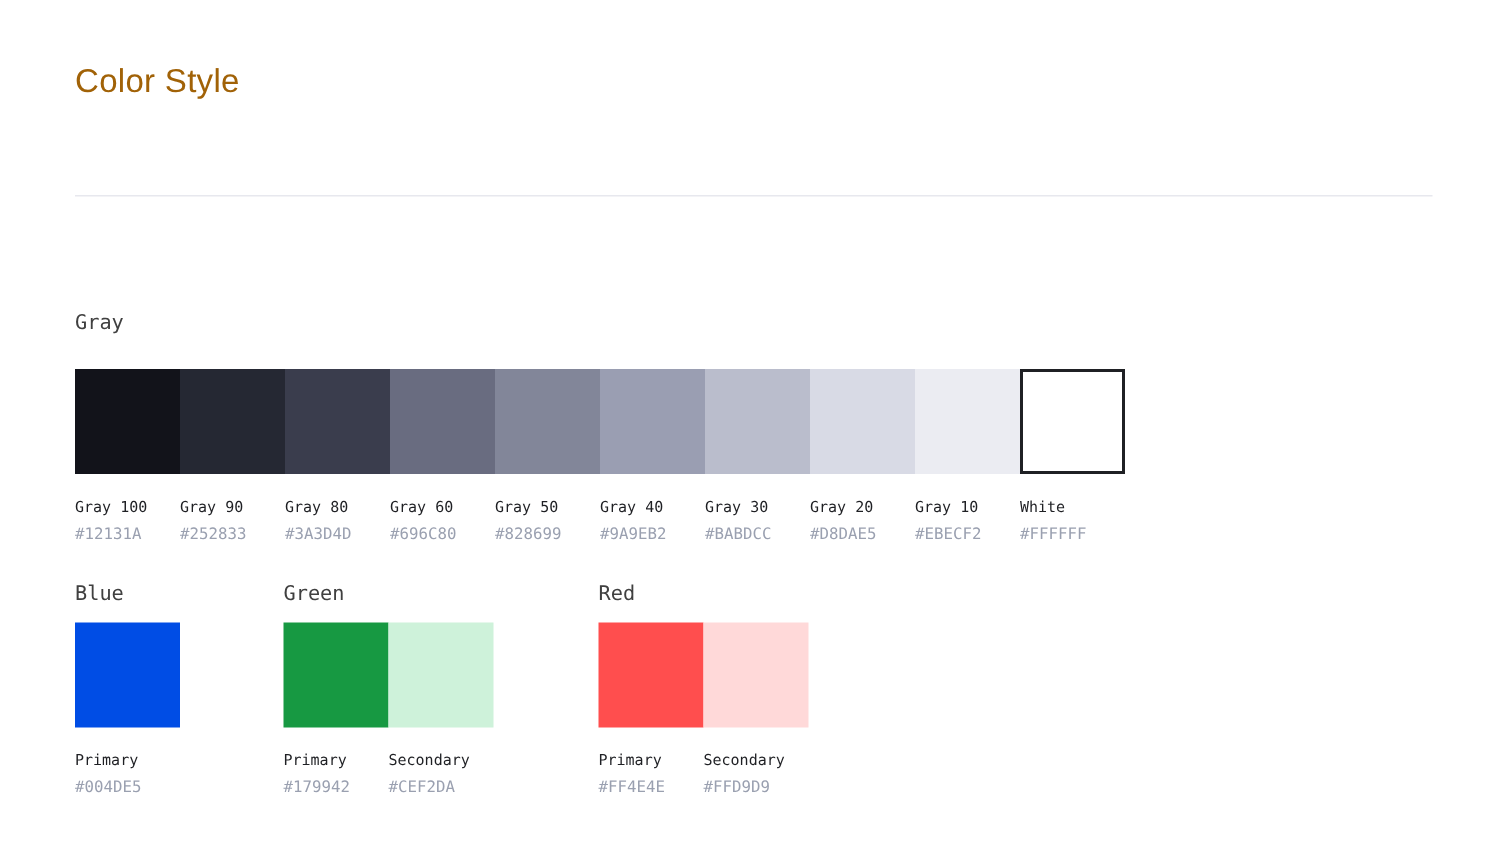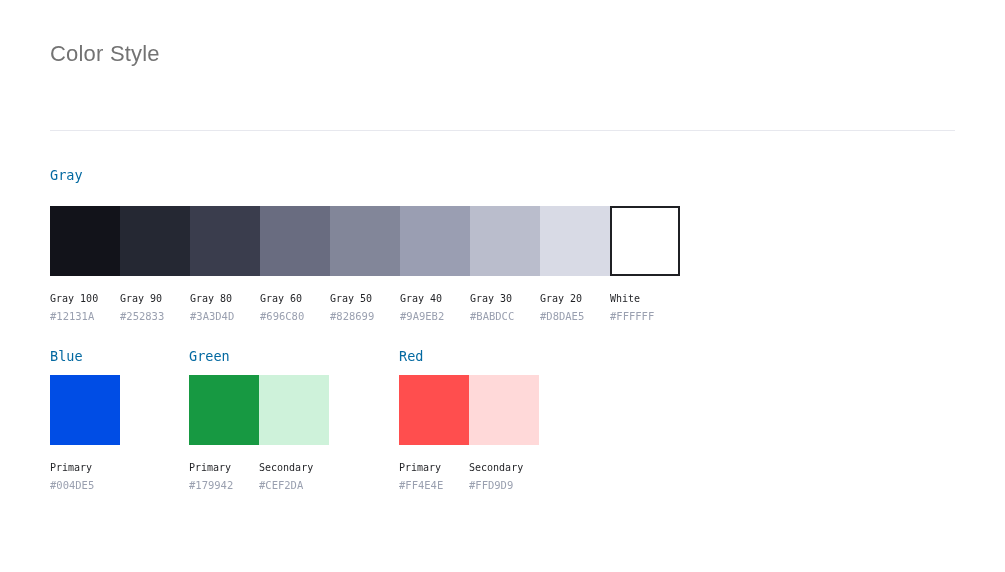--- a/index.html
+++ b/index.html
@@ -23,21 +23,21 @@
   }
 
   
   .page-title {
     position: absolute;
     left: 50px;
     top: 40px;
     font-family: "Liberation Sans", sans-serif;
     font-size: 22px;
     font-weight: 400;
-    color: #737373;
+    color: #a16207;
     letter-spacing: 0.2px;
     line-height: 28px;
     white-space: nowrap;
   }
 
   
   .divider {
     position: absolute;
     left: 50px;
     top: 130px;
@@ -47,23 +47,24 @@
   }
 
   
   .section {
     position: absolute;
   }
   .section-title {
     font-family: "DejaVu Sans Mono", "Liberation Mono", monospace;
     font-size: 13.5px;
     font-weight: 400;
-    color: #0369a1;
+    color: #404040;
     line-height: 18px;
     white-space: nowrap;
+    margin-top: 40px;
   }
 
   
   .swatch-row {
     display: flex;
     flex-direction: row;
     align-items: flex-start;
   }
   .swatch-col {
     display: flex;
@@ -151,20 +152,25 @@
           <div class="swatch-chip" style="background: rgb(186, 189, 204);"></div>
           <div class="swatch-name">Gray 30</div>
           <div class="swatch-hex">#BABDCC</div>
         </div>
         <div class="swatch-col">
           <div class="swatch-chip" style="background: rgb(216, 218, 229);"></div>
           <div class="swatch-name">Gray 20</div>
           <div class="swatch-hex">#D8DAE5</div>
         </div>
         <div class="swatch-col">
+          <div class="swatch-chip" style="background: rgb(235, 236, 242);"></div>
+          <div class="swatch-name">Gray 10</div>
+          <div class="swatch-hex">#EBECF2</div>
+        </div>
+        <div class="swatch-col">
           <div class="swatch-chip bordered" style="background: rgb(255, 255, 255);"></div>
           <div class="swatch-name">White</div>
           <div class="swatch-hex">#FFFFFF</div>
         </div>
       </div>
   </div>
 
   <div class="section palette-section" id="blue-section">
     <div class="section-title">Blue</div>
     <div class="swatch-row">

